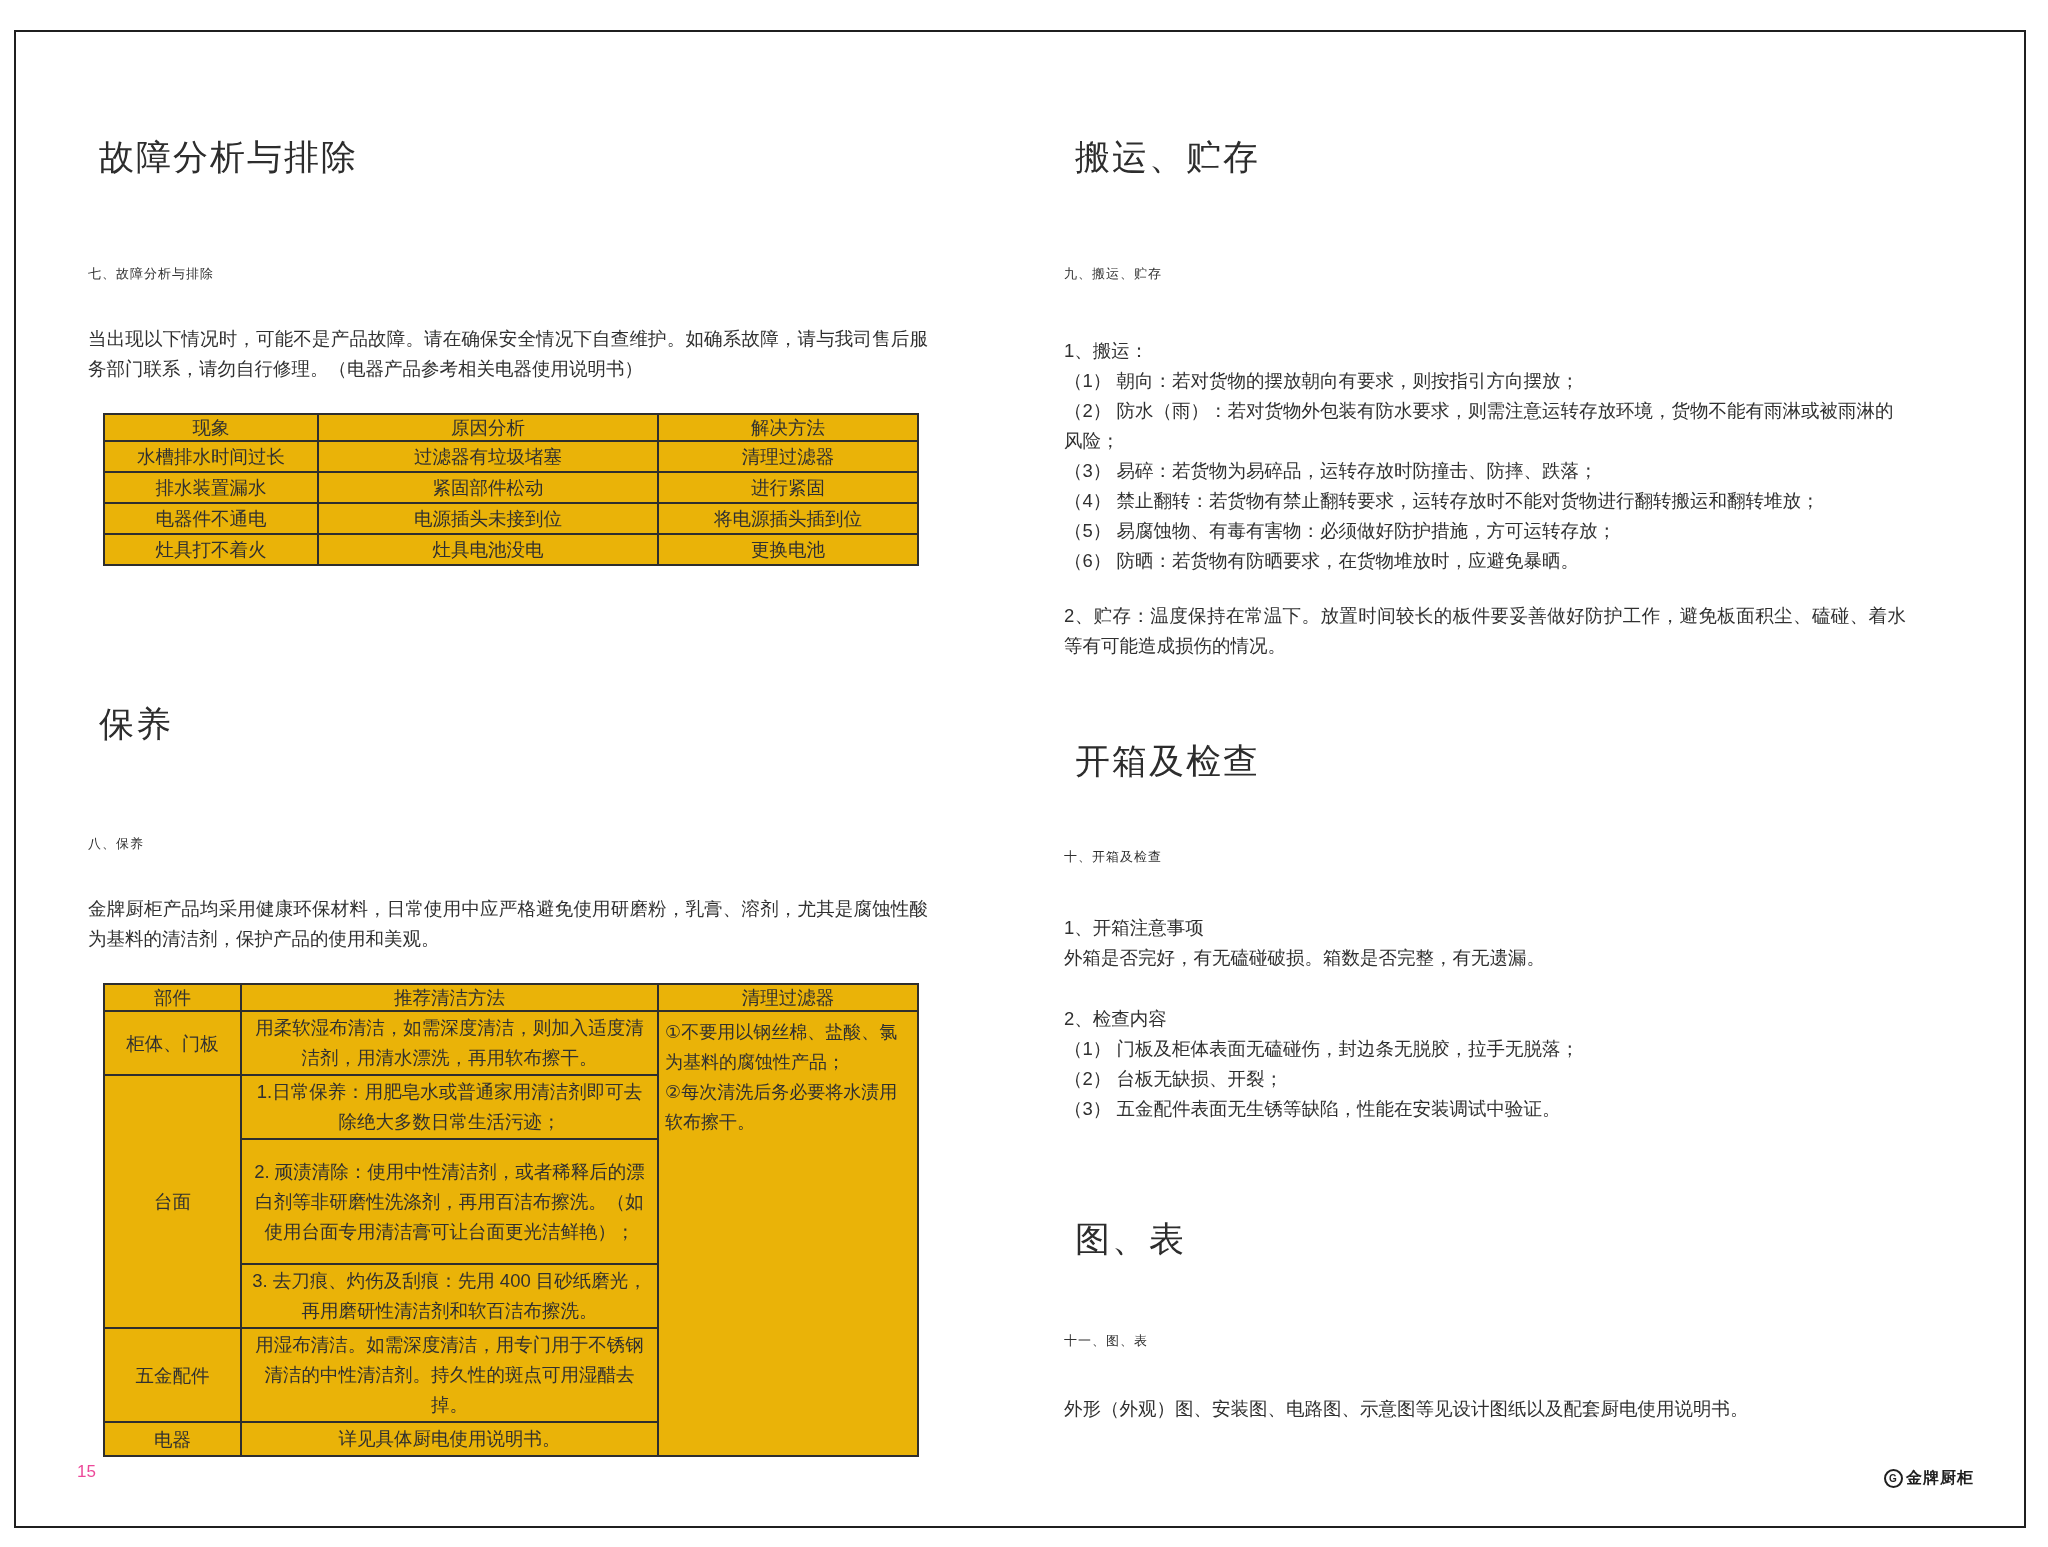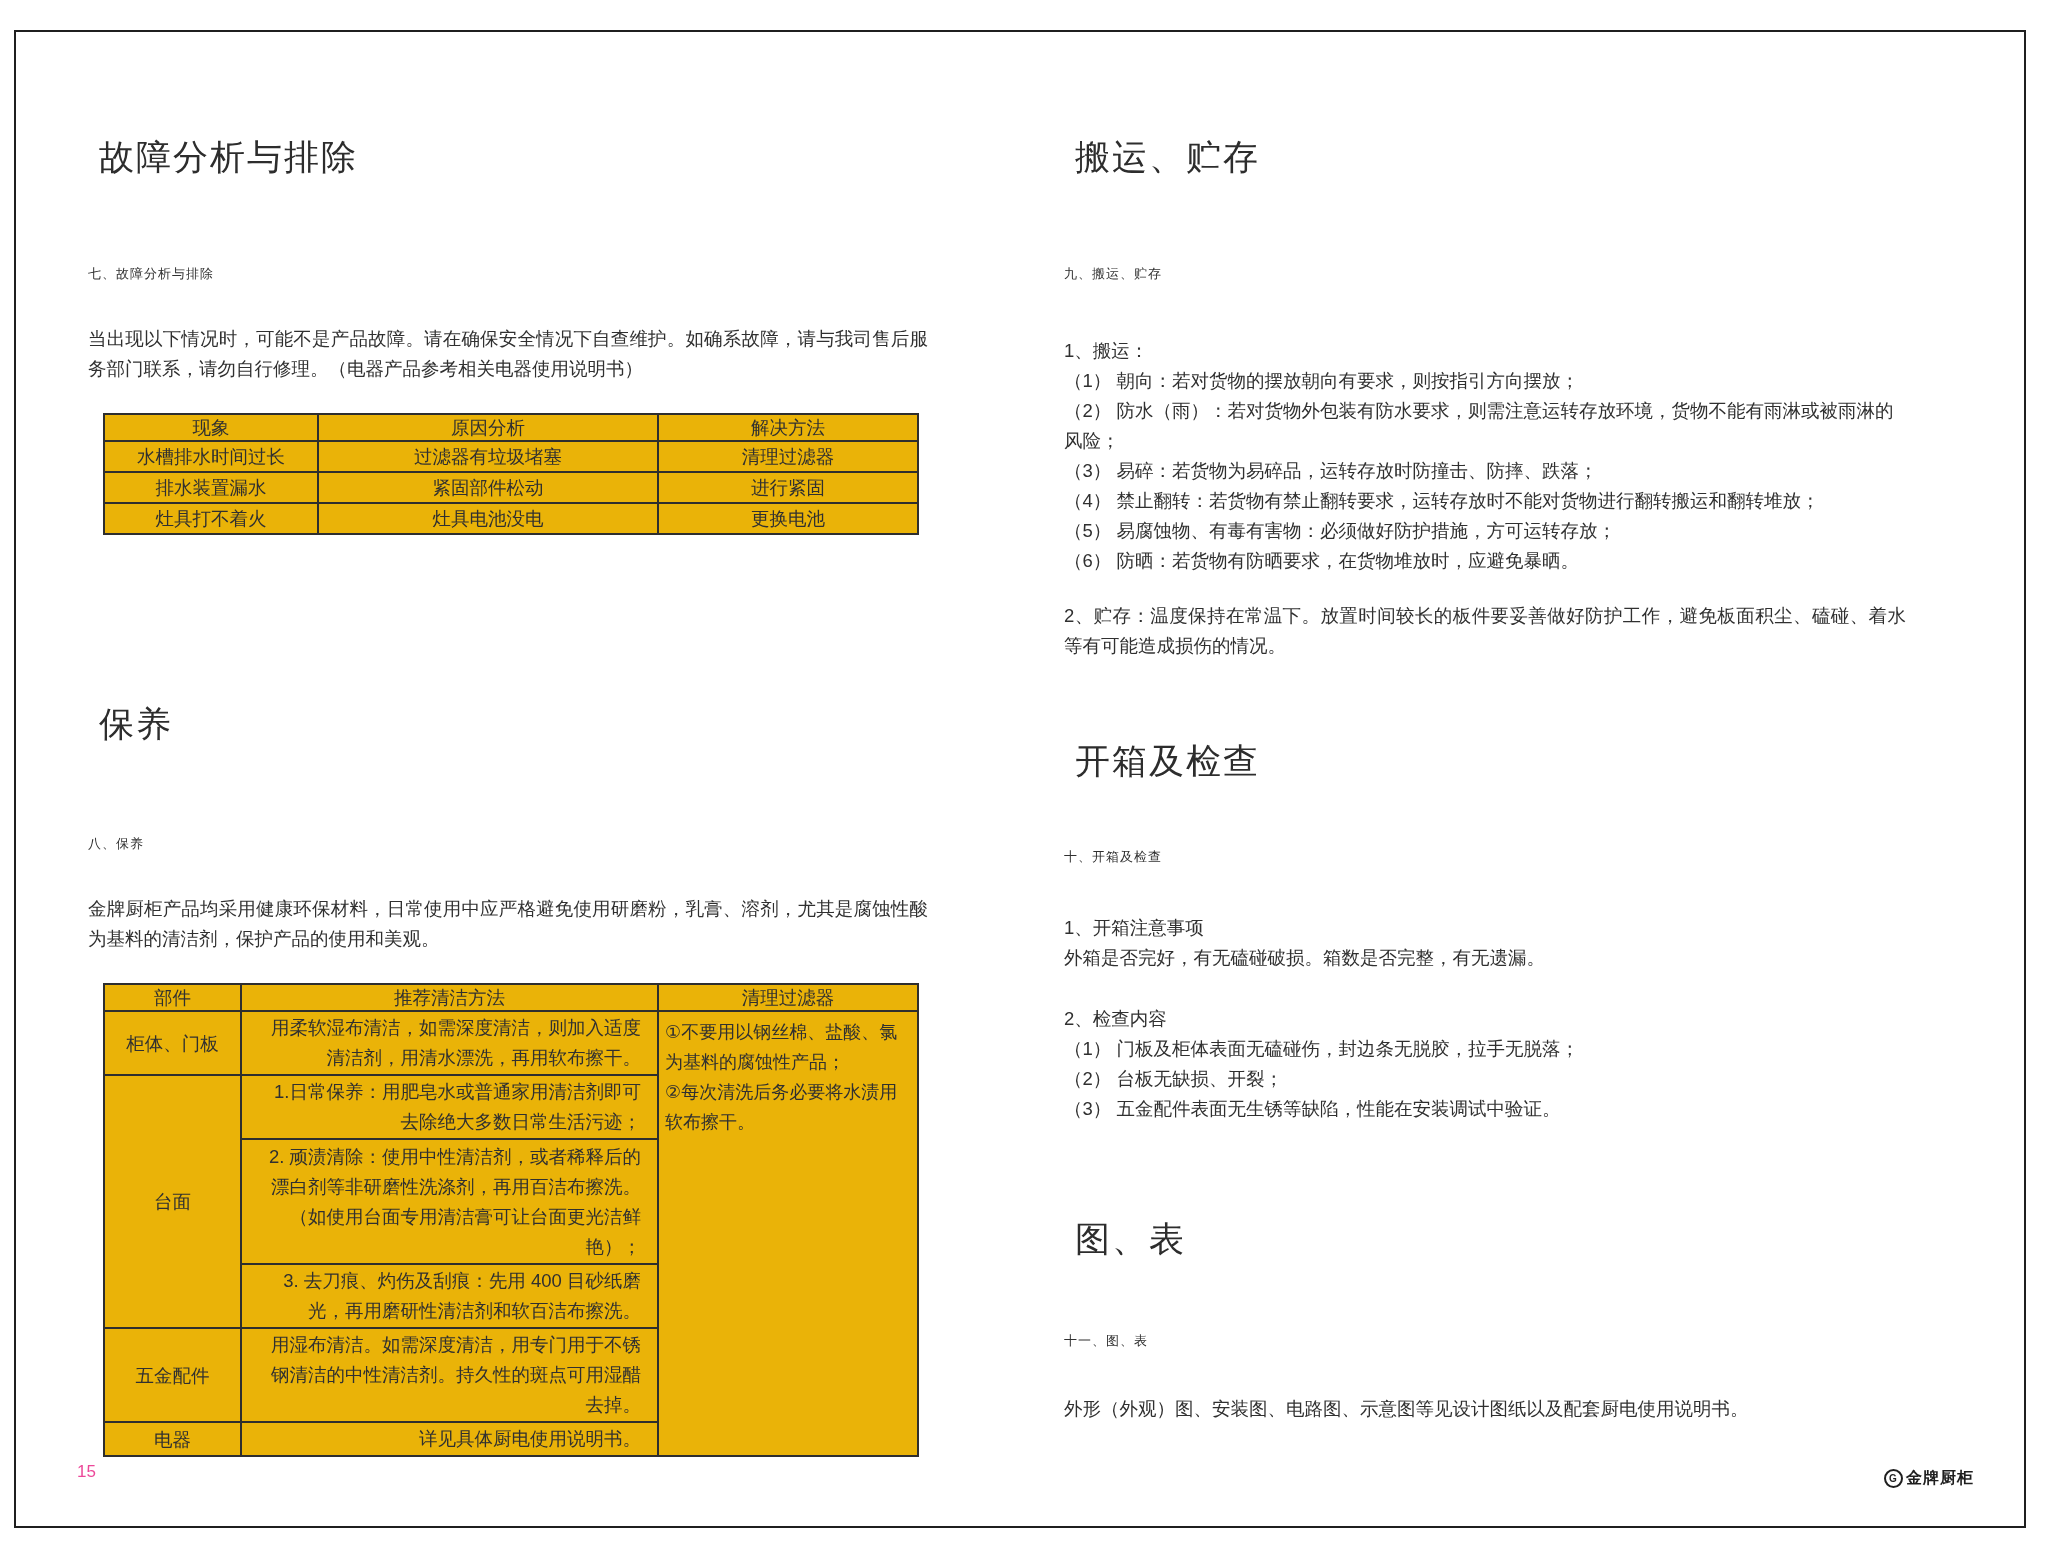--- a/index.html
+++ b/index.html
@@ -42,21 +42,21 @@
   .tbl th,.tbl td{
     border:2px solid #2e2e2e;font-weight:400;padding:0 6px;
     overflow:hidden;
   }
   .tbl th{text-align:center;}
   .tbl1 thead tr{height:26px;}
   .tbl1 tbody tr{height:31px;}
   .tbl1 td{text-align:center;}
   .tbl2 thead tr{height:24px;}
   .tbl2 td.part{text-align:center;}
-  .tbl2 td.method{text-align:right;padding:1px 16px;line-height:30px;}
+  .tbl2 td.method{text-align:center;padding:1px 8px;line-height:30px;}
   .tbl2 td.notes{
     vertical-align:top;text-align:left;padding:5px 6px;line-height:30px;
     font-size:18px;
   }
   .pagenum{
     position:absolute;left:48px;top:1462px;font-size:17px;color:#ec4899;margin-left:29px;
   }
   .brand{
     position:absolute;left:1884px;top:1468px;display:flex;align-items:center;
     gap:3px;font-size:16px;font-weight:600;color:#1f1f1f;letter-spacing:1px;
@@ -95,20 +95,25 @@
     <tbody>
       <tr>
         <td>水槽排水时间过长</td>
         <td>过滤器有垃圾堵塞</td>
         <td>清理过滤器</td>
       </tr>
       <tr>
         <td>排水装置漏水</td>
         <td>紧固部件松动</td>
         <td>进行紧固</td>
+      </tr>
+      <tr>
+        <td>电器件不通电</td>
+        <td>电源插头未接到位</td>
+        <td>将电源插头插到位</td>
       </tr>
       <tr>
         <td>灶具打不着火</td>
         <td>灶具电池没电</td>
         <td>更换电池</td>
       </tr>
     </tbody>
   </table>
 
   <h1 class="h1" style="top:691px">保养</h1>

